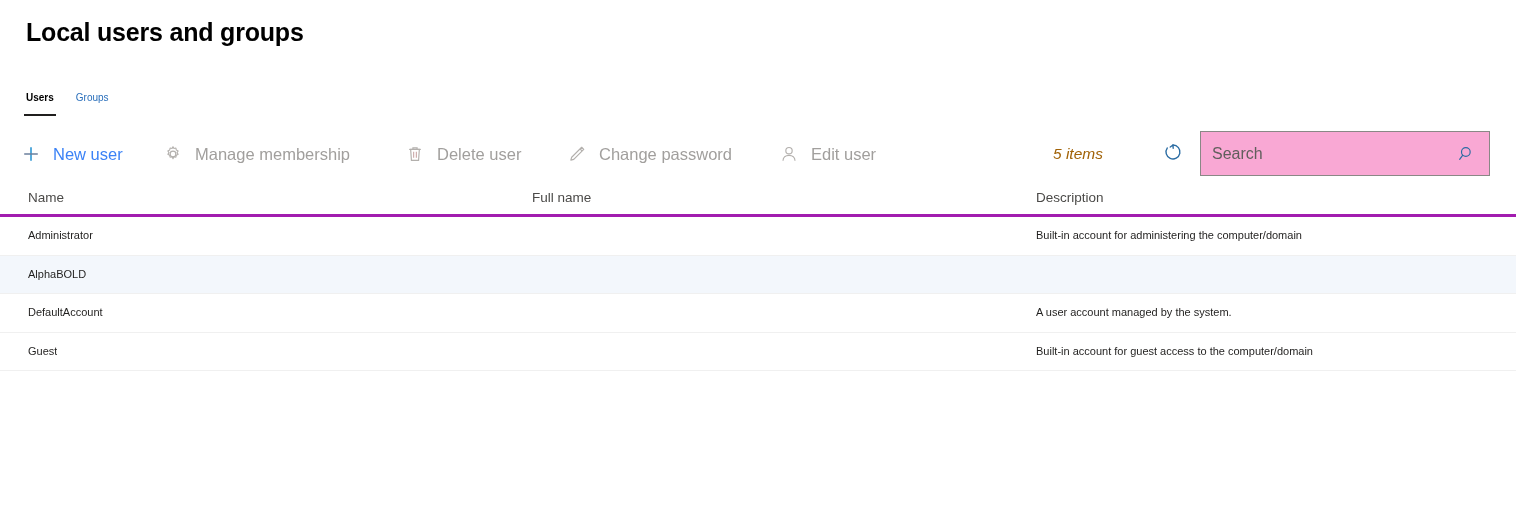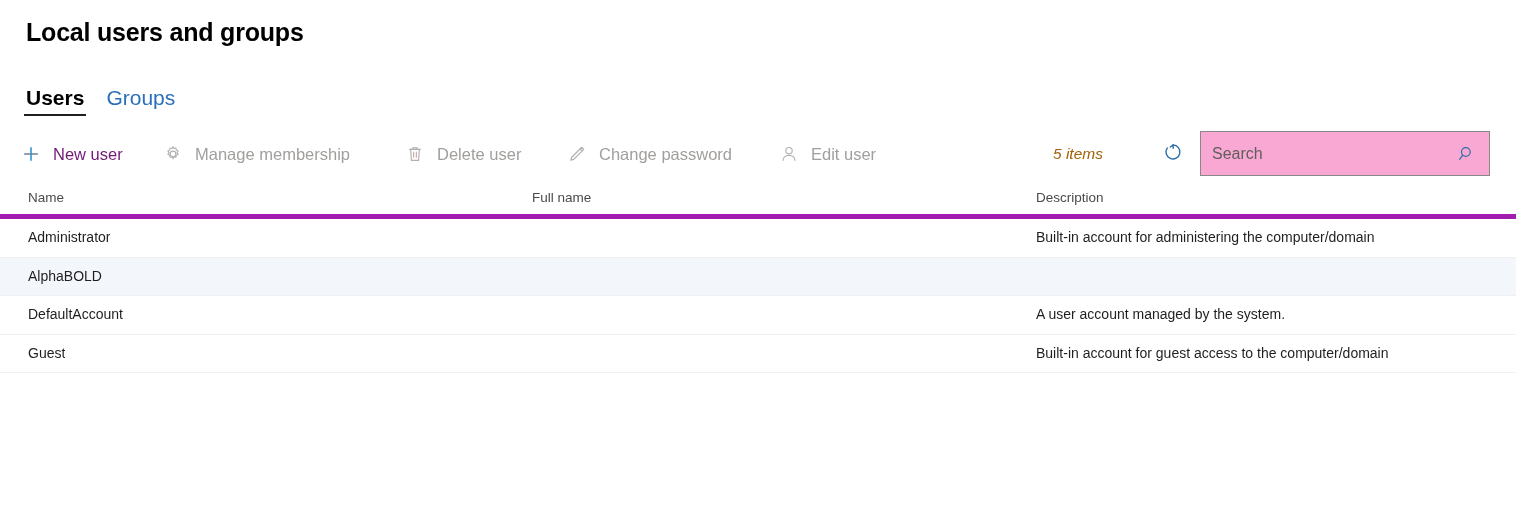--- a/index.html
+++ b/index.html
@@ -40,21 +40,21 @@
   .tabs {
     position: absolute;
     left: 24px;
     top: 88px;
     display: flex;
     align-items: flex-end;
     gap: 18px;
   }
   .tab {
     position: relative;
-    font-size: 21px;
+    font-size: 10px;
     line-height: 20px;
     padding: 0 2px 8px 2px;
     cursor: pointer;
     white-space: nowrap;
     text-align: center;
   }
   .tab.selected {
     color: #000000;
     font-weight: 600;
   }
@@ -87,21 +87,21 @@
     display: flex;
     align-items: center;
     gap: 11px;
     white-space: nowrap;
     cursor: default;
   }
   .cmd .cmd-label {
     font-size: 16.5px;
     line-height: 20px;
   }
-  .cmd.enabled .cmd-label { color: #701a75; }
+  .cmd.enabled .cmd-label { color: #3b82f6; }
   .cmd.disabled .cmd-label { color: #a19f9d; }
   .cmd .icon {
     display: inline-flex;
     align-items: center;
     justify-content: center;
     width: 22px;
     height: 22px;
     flex: none;
   }
 
@@ -170,21 +170,21 @@
   
   .list {
     position: absolute;
     left: 0;
     top: 184px;
     width: 1516px;
   }
   .list-header {
     position: relative;
     height: 30px;
-    border-bottom: 5px solid #a21caf;
+    border-bottom: 3px solid #a21caf;
   }
   .col-head {
     position: absolute;
     top: 5px;
     font-size: 13.5px;
     line-height: 18px;
     color: #4b4a48;
     white-space: nowrap;
     cursor: pointer;
   }
@@ -197,21 +197,21 @@
     height: 37.5px;
     border-bottom: 1px solid #f0f0f0;
     cursor: pointer;
   }
   .row.selected {
     background: #f3f7fc;
   }
   .cell {
     position: absolute;
     top: 9px;
-    font-size: 14px;
+    font-size: 11px;
     line-height: 19px;
     color: #201f1e;
     white-space: nowrap;
     overflow: hidden;
     text-overflow: ellipsis;
   }
   .cell-name { left: 28px;   max-width: 480px; }
   .cell-full { left: 532px;  max-width: 480px; }
   .cell-desc { left: 1036px; max-width: 466px; }
 </style>

